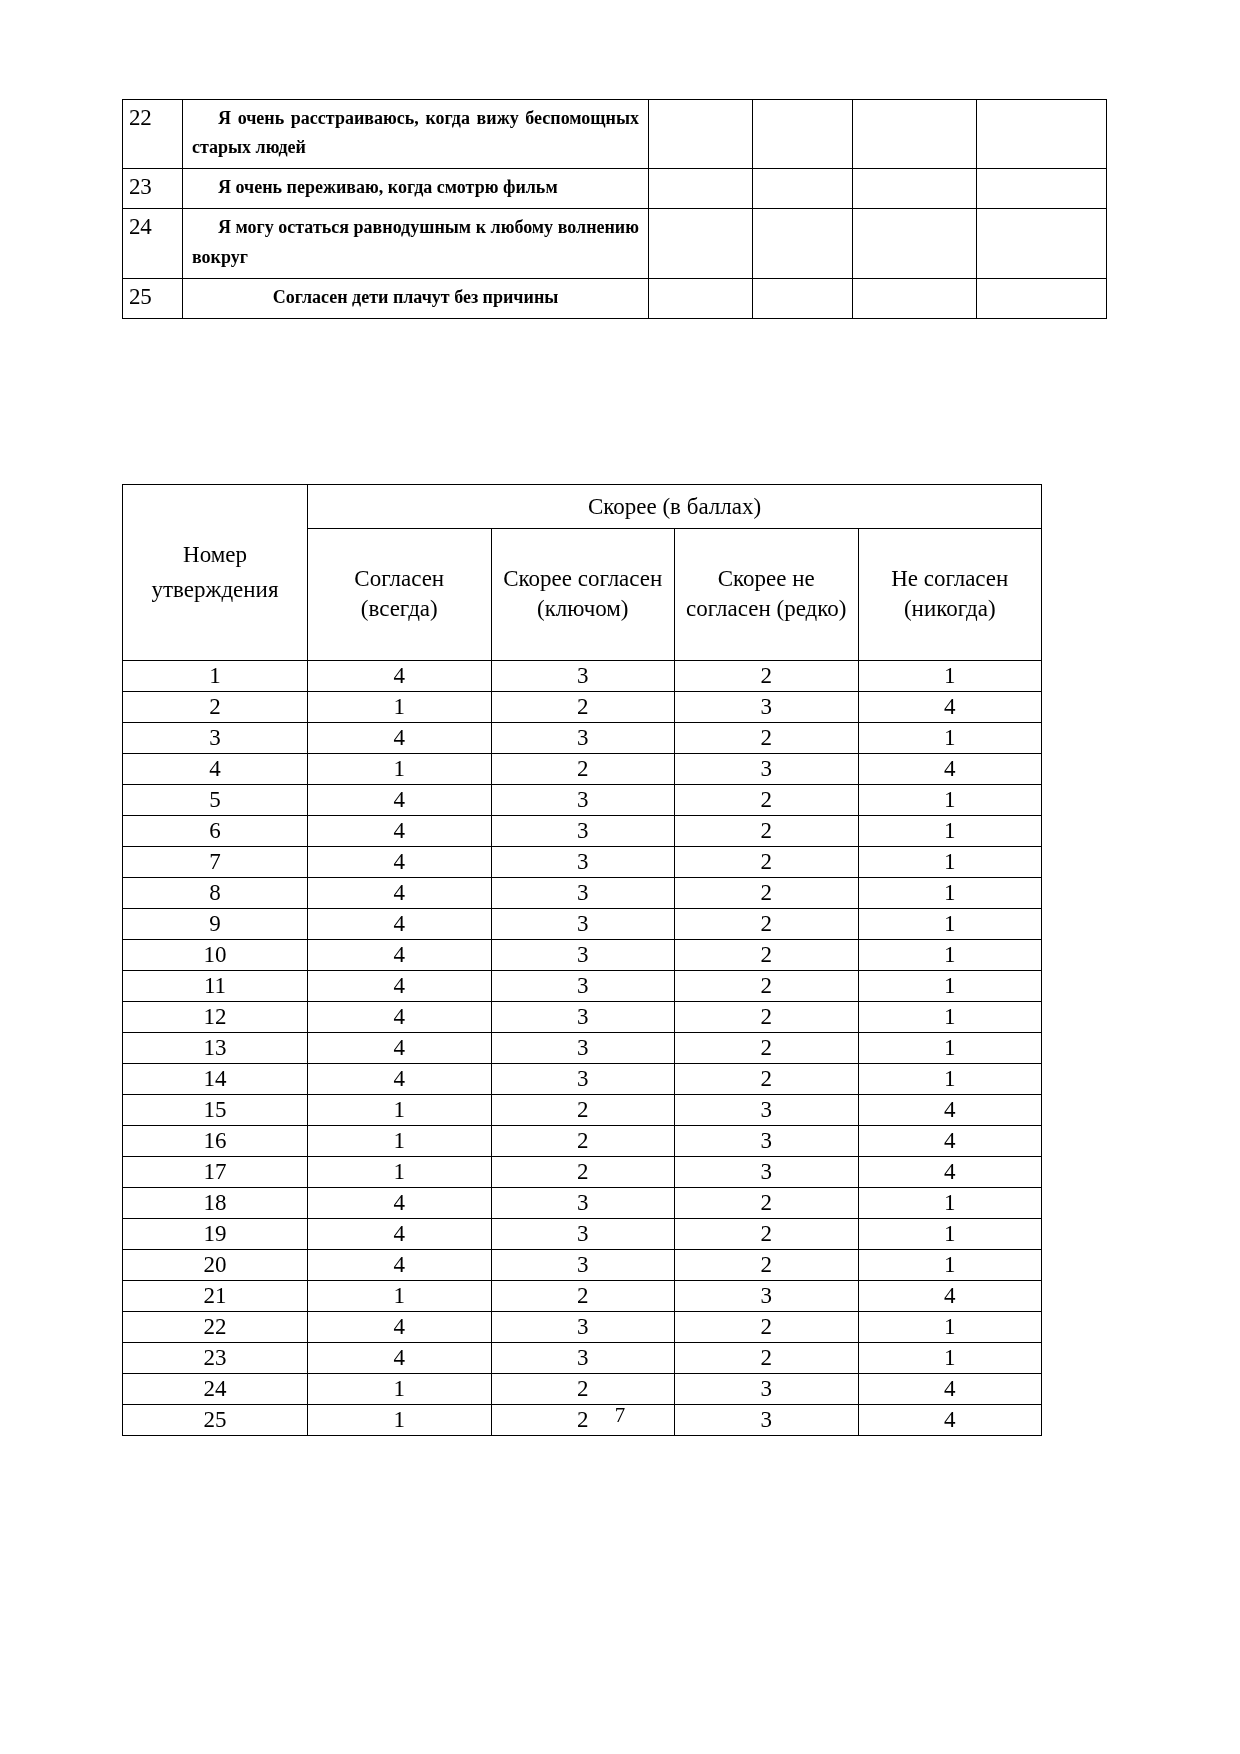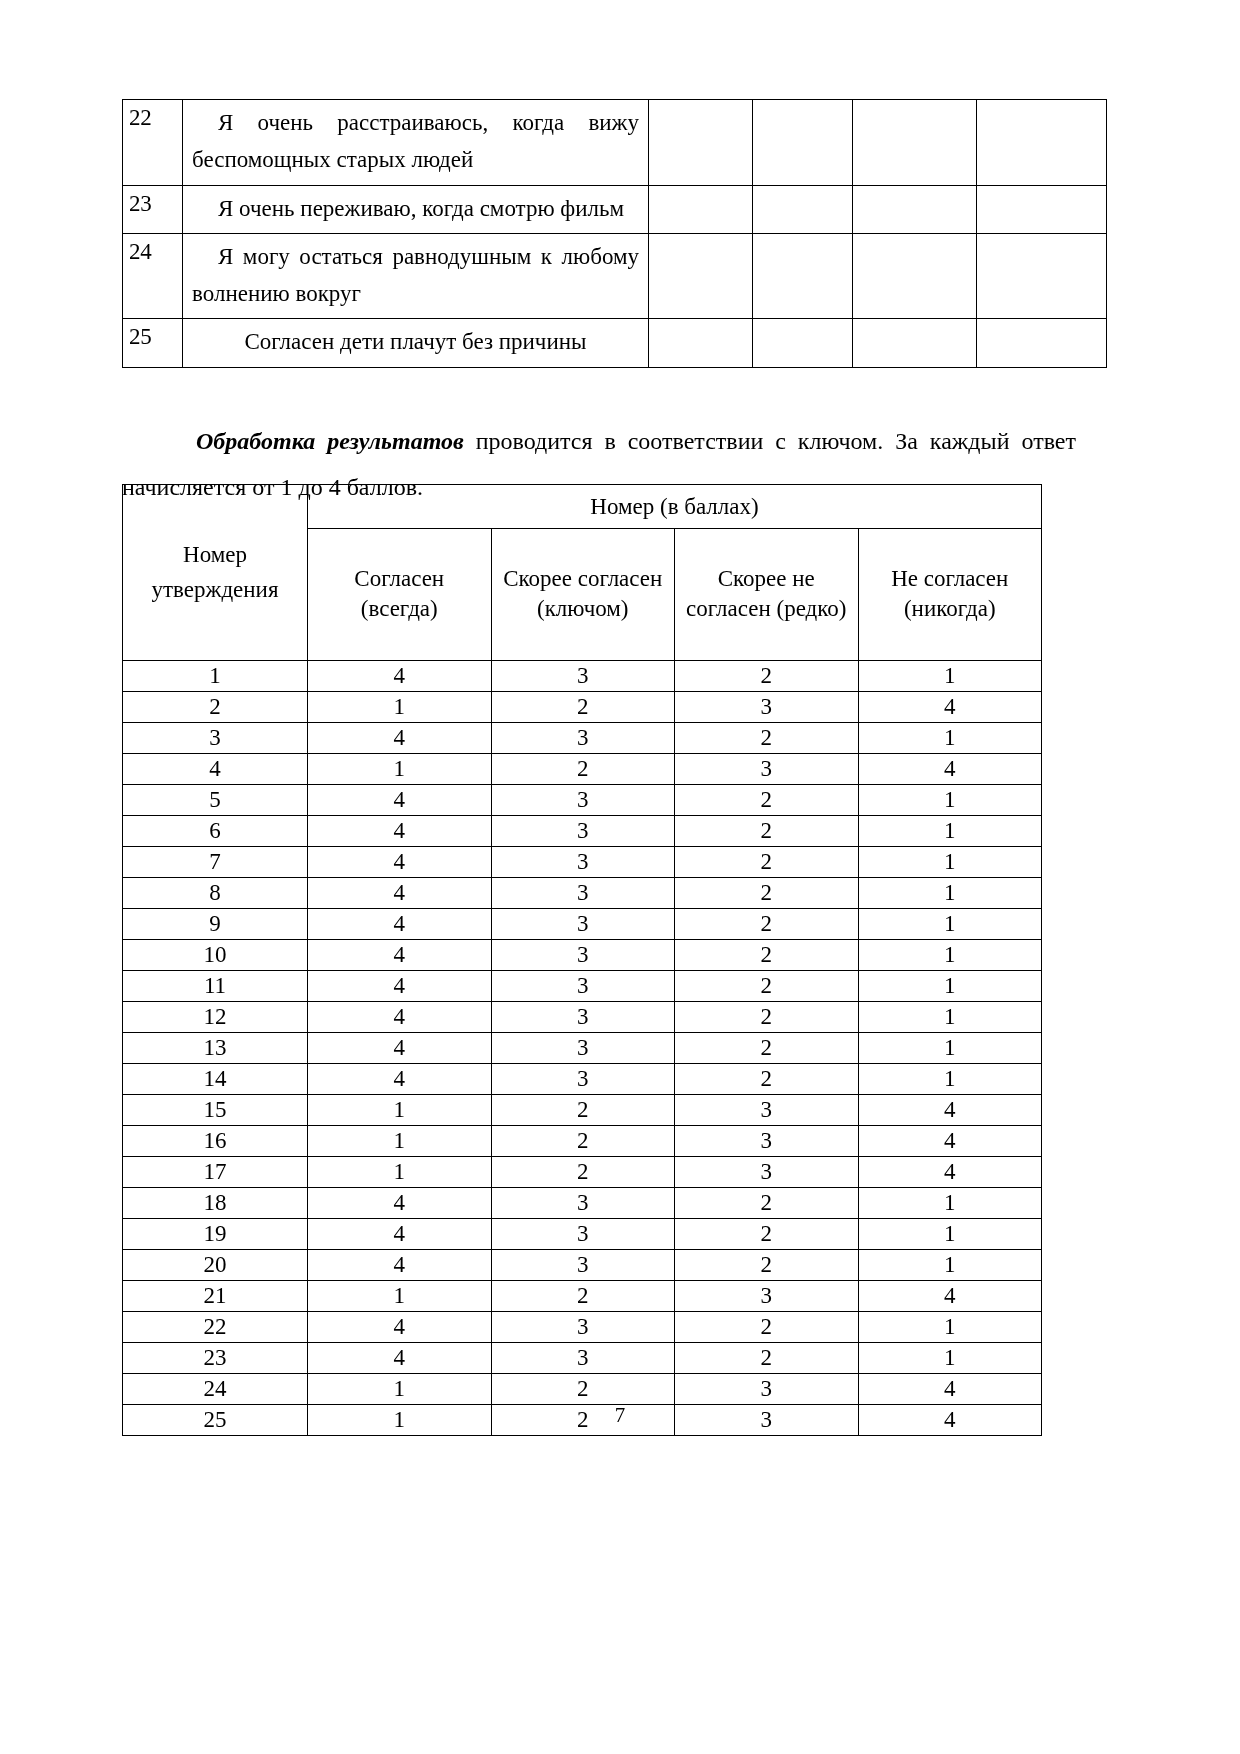--- a/index.html
+++ b/index.html
@@ -40,27 +40,28 @@
   .q-num {
     width: 53px;
     font-size: 23px;
     line-height: 1.0;
     padding: 6px 0 0 6px !important;
     text-align: left;
     letter-spacing: -0.2px;
   }
   .q-text {
     width: 447px;
-    font-size: 23px;
+    font-size: 18px;
     line-height: 1.62;
     padding: 4px 9px 6px 9px !important;
     text-align: justify;
     text-align-last: left;
     text-indent: 26px;
     hyphens: none;
+    font-weight: bold;
   }
   .q-text.one-line {
     text-align: center;
     text-align-last: center;
     text-indent: 0;
   }
   .q-blank { width: 103px; }
   .q-blank-2 { width: 99px; }
   .q-blank-3 { width: 123px; }
   .q-blank-4 { width: 129px; }
@@ -171,29 +172,26 @@
           <td class="q-num">25</td>
           <td class="q-text one-line">Согласен дети плачут без причины</td>
           <td class="q-blank">&nbsp;</td>
           <td class="q-blank-2">&nbsp;</td>
           <td class="q-blank-3">&nbsp;</td>
           <td class="q-blank-4">&nbsp;</td>
         </tr>
       </tbody>
   </table>
 
-  <p class="para">
-    <span class="bi">Обработка результатов</span><span> проводится в соответствии с ключом. За каждый ответ начисляется от 1 до 4 баллов.</span>
-  </p>
 
   <table class="key-table">
     <thead>
       <tr>
         <th class="col-num key-head-rowlabel" rowspan="2">Номер утверждения</th>
-        <th class="key-head-span" colspan="4">Номер (в баллах)</th>
+        <th class="key-head-span" colspan="4">Скорее (в баллах)</th>
       </tr>
       <tr>
         <th class="col-a key-head-cell">Согласен (всегда)</th>
         <th class="col-b key-head-cell">Скорее согласен (ключом)</th>
         <th class="col-c key-head-cell">Скорее не согласен (редко)</th>
         <th class="col-d key-head-cell">Не согласен (никогда)</th>
       </tr>
     </thead>
     <tbody>
         <tr class="key-row">

